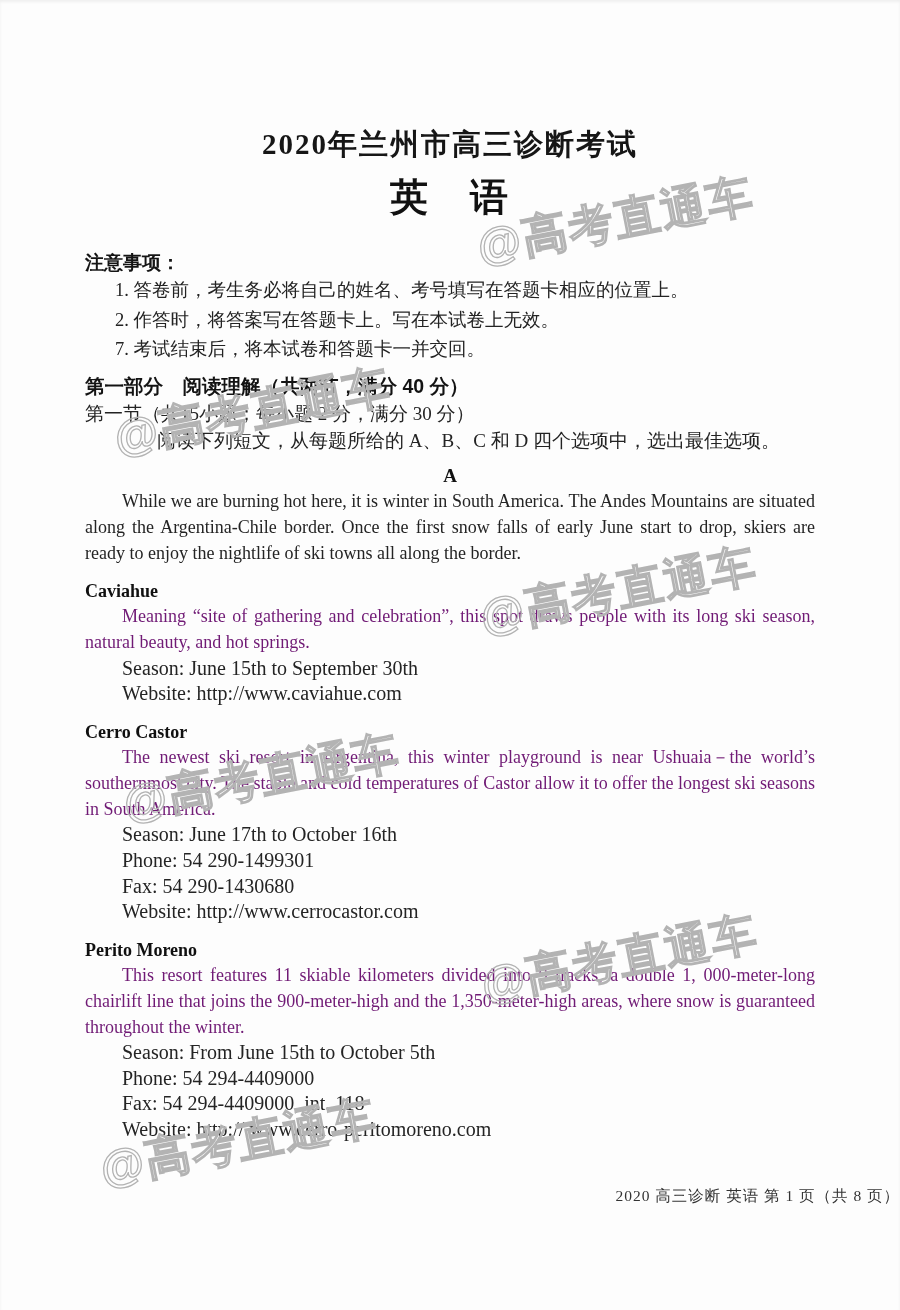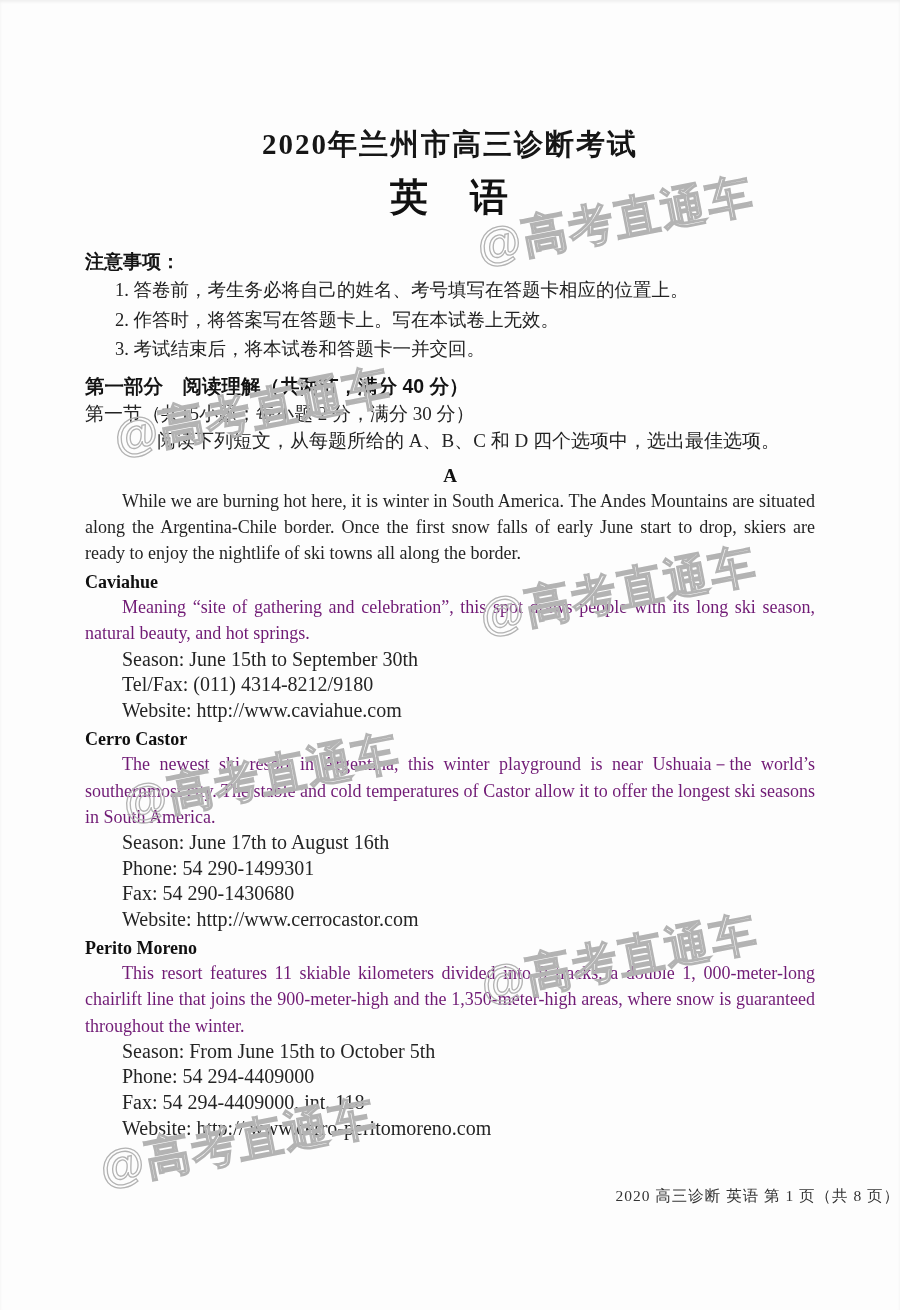--- a/index.html
+++ b/index.html
@@ -29,21 +29,21 @@
     letter-spacing:2px;
     line-height:46px;
     color:#111;
     font-family:"Liberation Sans","DejaVu Sans",sans-serif;
   }
 
   .notice-heading {
     margin-top:30px;
     font-size:19px; font-weight:bold;
     line-height:26px;
-    font-family:Liberation Mono, monospace;
+    font-family:Liberation Sans, sans-serif;
     color:#141414;
   }
   .notice-item {
     padding-left:30px;
     font-size:18.5px;
     line-height:29.5px;
     color:#232323;
   }
 
   .part-heading {
@@ -75,21 +75,21 @@
   }
   .passage-para {
     margin:0;
     font-size:18px;
     line-height:26.2px;
     text-align:justify;
     text-indent:37px;
     color:#242424;
   }
   .resort-name {
-    margin-top:4px;
+    margin-top:13px;
     font-size:18px; font-weight:bold;
     line-height:24px;
     color:#101010;
   }
   .resort-desc {
     margin:0;
     font-size:18px;
     line-height:26.2px;
     text-align:justify;
     text-indent:37px;
@@ -144,41 +144,40 @@
   <div class="wm wm6">@高考直通车</div>
 
   <div class="content">
 
     <div class="exam-title">2020年兰州市高三诊断考试</div>
     <div class="subject-title">英　语</div>
 
     <div class="notice-heading">注意事项：</div>
     <div class="notice-item">1. 答卷前，考生务必将自己的姓名、考号填写在答题卡相应的位置上。</div>
     <div class="notice-item">2. 作答时，将答案写在答题卡上。写在本试卷上无效。</div>
-    <div class="notice-item">3. 考试结束后，将本试卷和答题卡一并交回。</div>
+    <div class="notice-item">7. 考试结束后，将本试卷和答题卡一并交回。</div>
 
     <div class="part-heading">第一部分　阅读理解（共两节，满分 40 分）</div>
     <div class="section-heading">第一节（共15小题；每小题 2 分，满分 30 分）</div>
     <div class="instruction">阅读下列短文，从每题所给的 A、B、C 和 D 四个选项中，选出最佳选项。</div>
 
     <div class="passage-label">A</div>
     <p class="passage-para">While we are burning hot here, it is winter in South America. The Andes Mountains are situated along the Argentina-Chile border. Once the first snow falls of early June start to drop, skiers are ready to enjoy the nightlife of ski towns all along the border.</p>
 
     <div>
       <div class="resort-name">Caviahue</div>
       <p class="resort-desc">Meaning “site of gathering and celebration”, this spot draws people with its long ski season, natural beauty, and hot springs.</p>
       <div class="resort-detail">Season: June 15th to September 30th</div>
-      <div class="resort-detail">Tel/Fax: (011) 4314-8212/9180</div>
       <div class="resort-detail">Website: http://www.caviahue.com</div>
     </div>
 
     <div>
       <div class="resort-name">Cerro Castor</div>
       <p class="resort-desc">The newest ski resort in Argentina, this winter playground is near Ushuaia－the world’s southernmost city. The stable and cold temperatures of Castor allow it to offer the longest ski seasons in South America.</p>
-      <div class="resort-detail">Season: June 17th to August 16th</div>
+      <div class="resort-detail">Season: June 17th to October 16th</div>
       <div class="resort-detail">Phone: 54 290-1499301</div>
       <div class="resort-detail">Fax: 54 290-1430680</div>
       <div class="resort-detail">Website: http://www.cerrocastor.com</div>
     </div>
 
     <div>
       <div class="resort-name">Perito Moreno</div>
       <p class="resort-desc">This resort features 11 skiable kilometers divided into 9 tracks, a double 1, 000-meter-long chairlift line that joins the 900-meter-high and the 1,350-meter-high areas, where snow is guaranteed throughout the winter.</p>
       <div class="resort-detail">Season: From June 15th to October 5th</div>
       <div class="resort-detail">Phone: 54 294-4409000</div>

